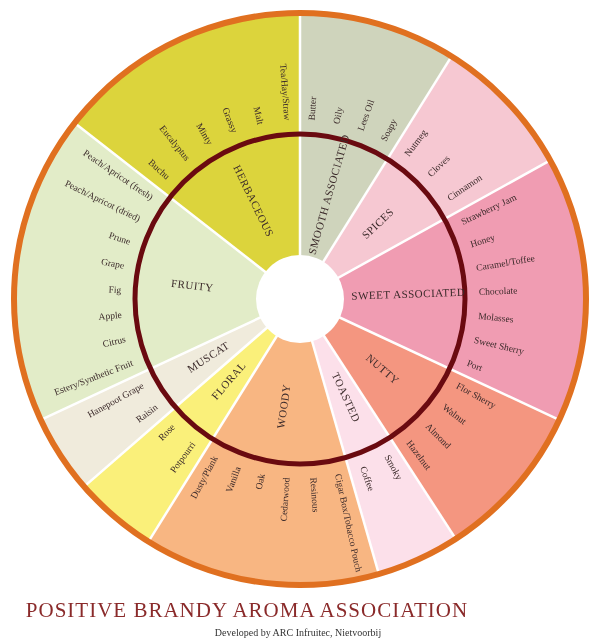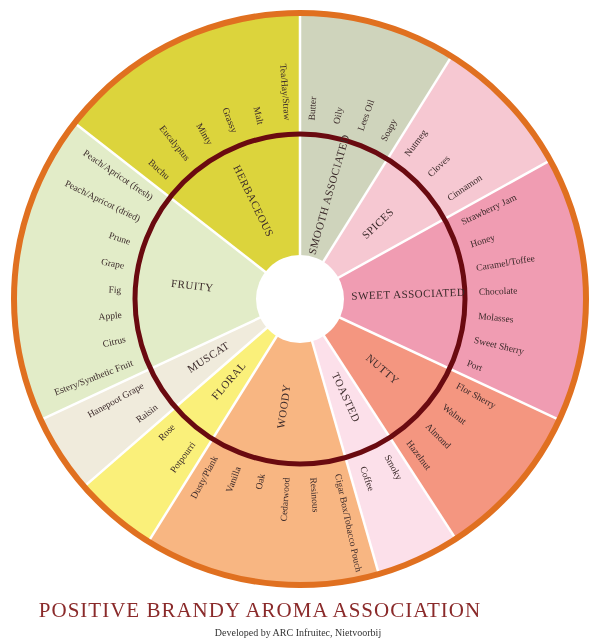--- a/index.html
+++ b/index.html
@@ -1,18 +1,18 @@
 <!DOCTYPE html>
 <html><head>
 <meta charset="utf-8">
 <style>
   html, body { margin:0; padding:0; background:#ffffff; }
   body { width:601px; height:644px; position:relative; overflow:hidden; font-family:"Liberation Serif", "DejaVu Serif", serif; }
   #wheel { position:absolute; left:0; top:0; }
-  .title { position:absolute; left:13px; width:494px; top:598px; text-align:center; font-size:21px; letter-spacing:1px; color:#8a2a2a; font-family:"Liberation Serif", serif; }
+  .title { position:absolute; left:0; width:494px; top:598px; text-align:center; font-size:21px; letter-spacing:1px; color:#8a2a2a; font-family:"Liberation Serif", serif; }
   .subtitle { position:absolute; left:0; width:596px; top:627px; text-align:center; font-size:10px; color:#333; font-family:"Liberation Serif", serif; }
   svg text { font-family:"Liberation Serif", "DejaVu Serif", serif; fill:#3b2a2a; }
   .cat { font-size:11px; letter-spacing:0.5px; }
   .item { font-size:9.5px; }
 </style>
 </head>
 <body>
 
 <svg id="wheel" width="601" height="596" viewBox="0 0 601 596" xmlns="http://www.w3.org/2000/svg">
   <g id="segments">

